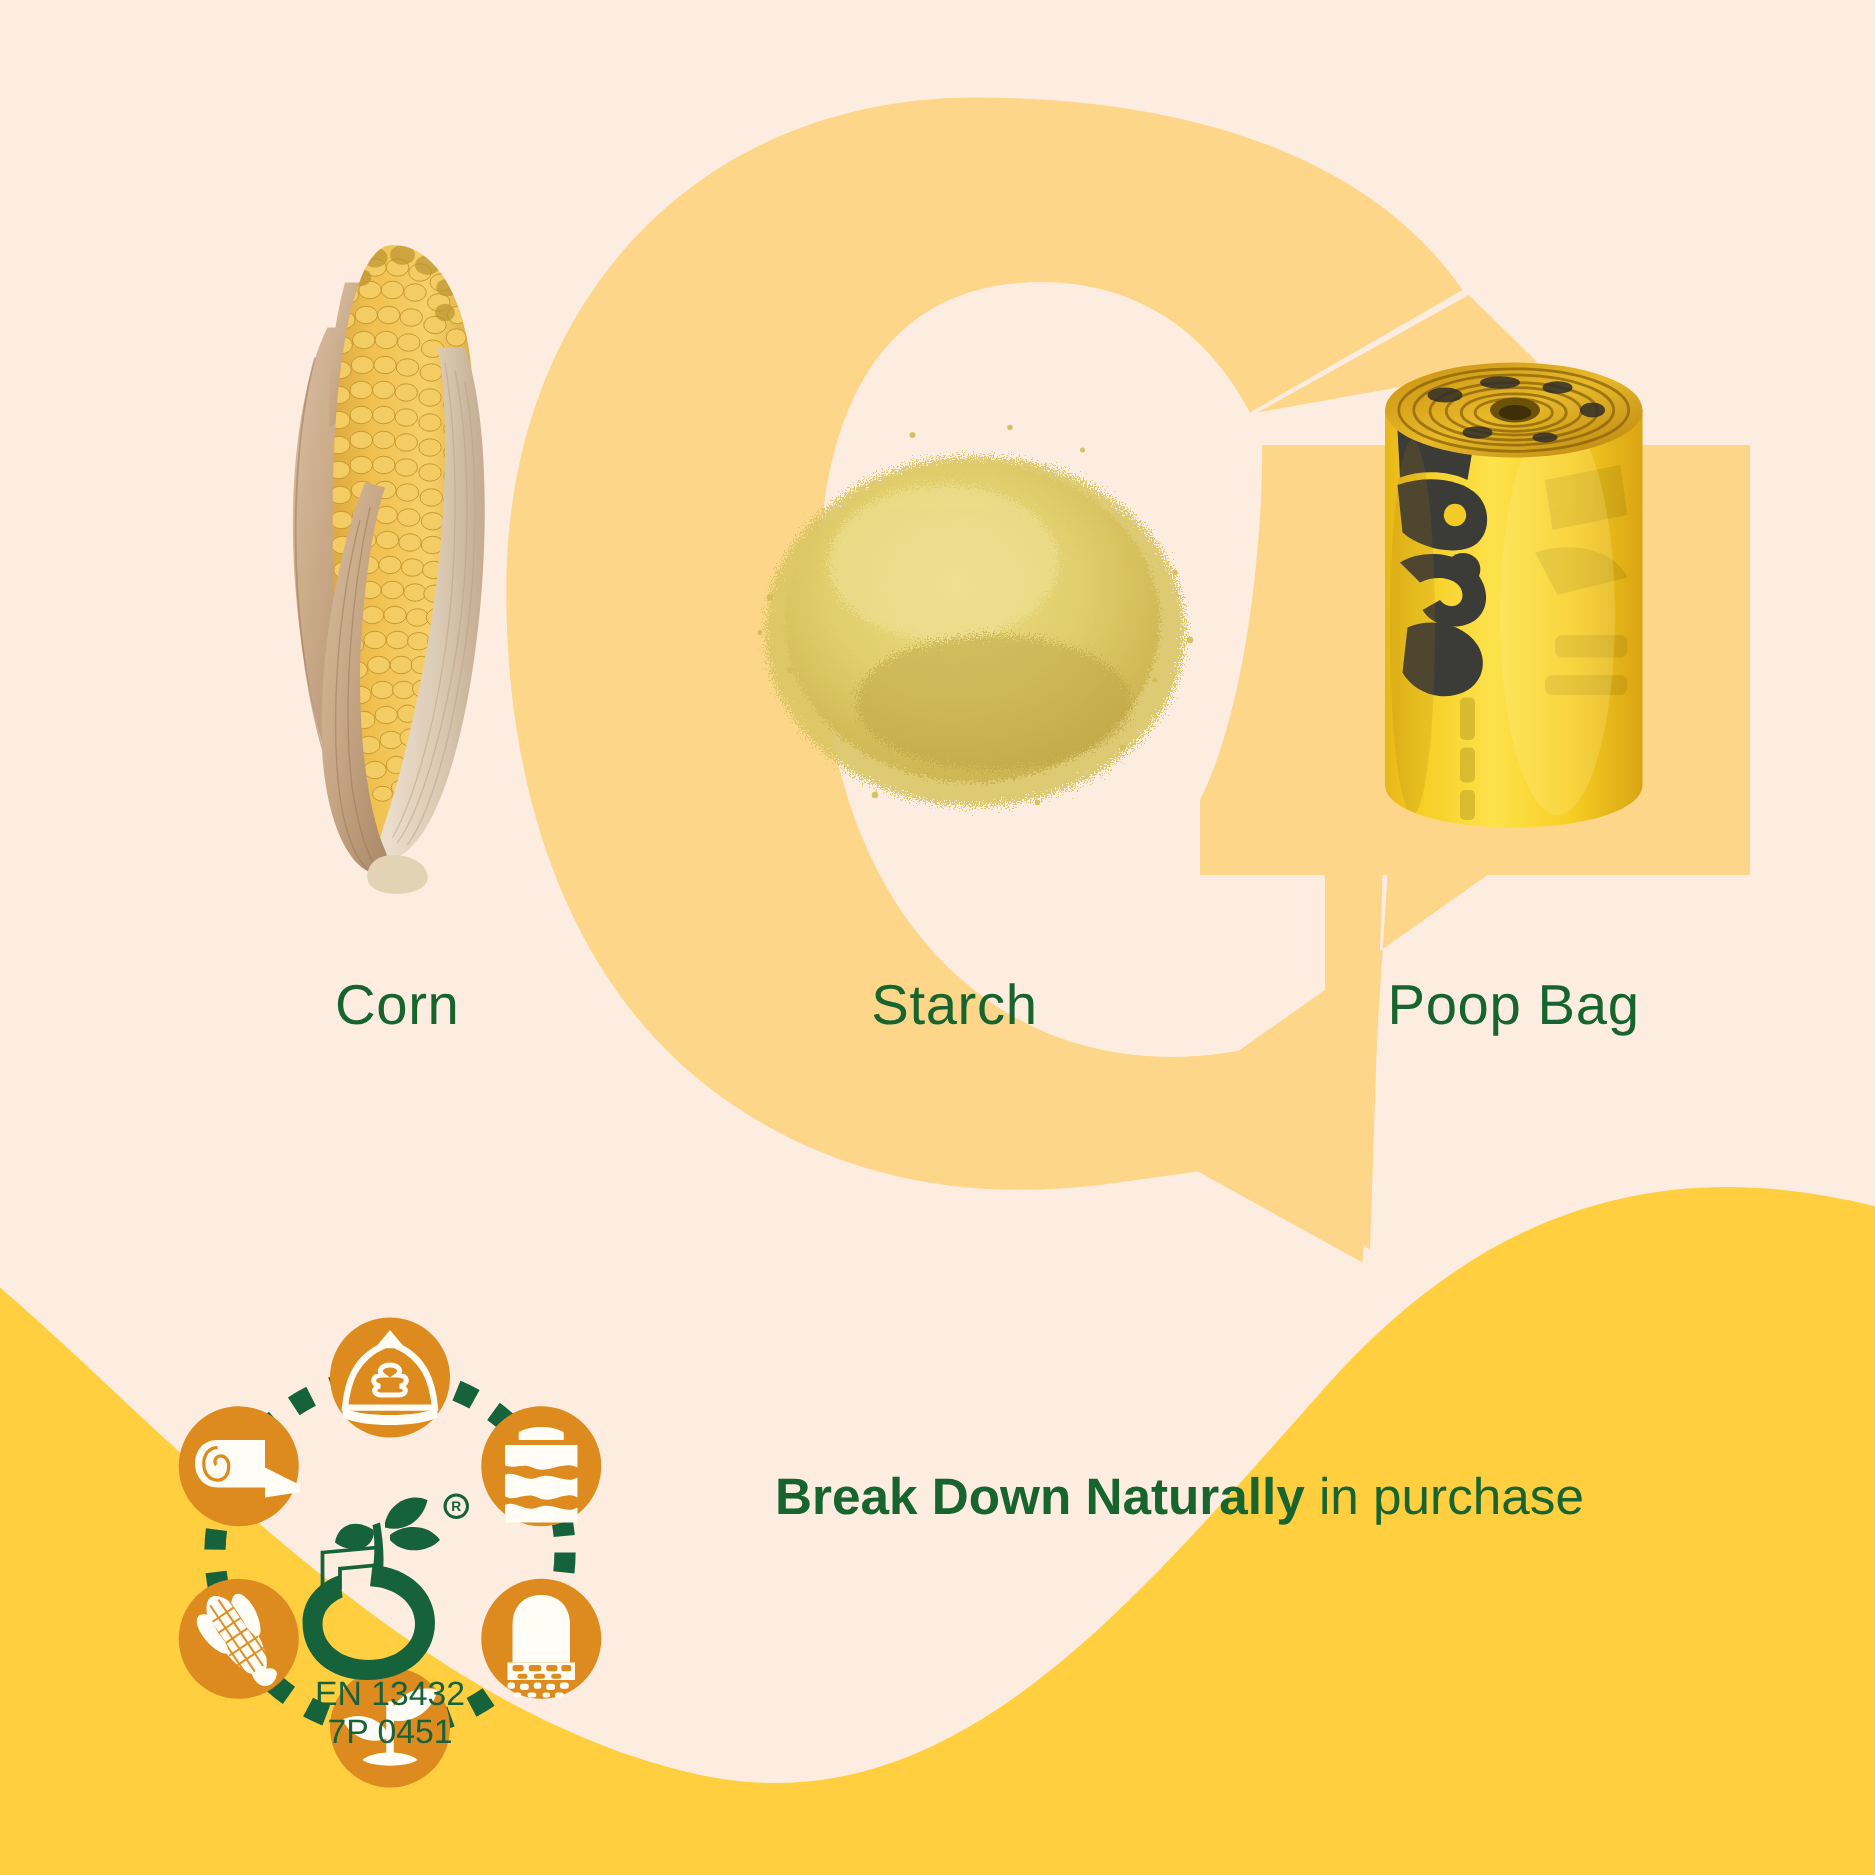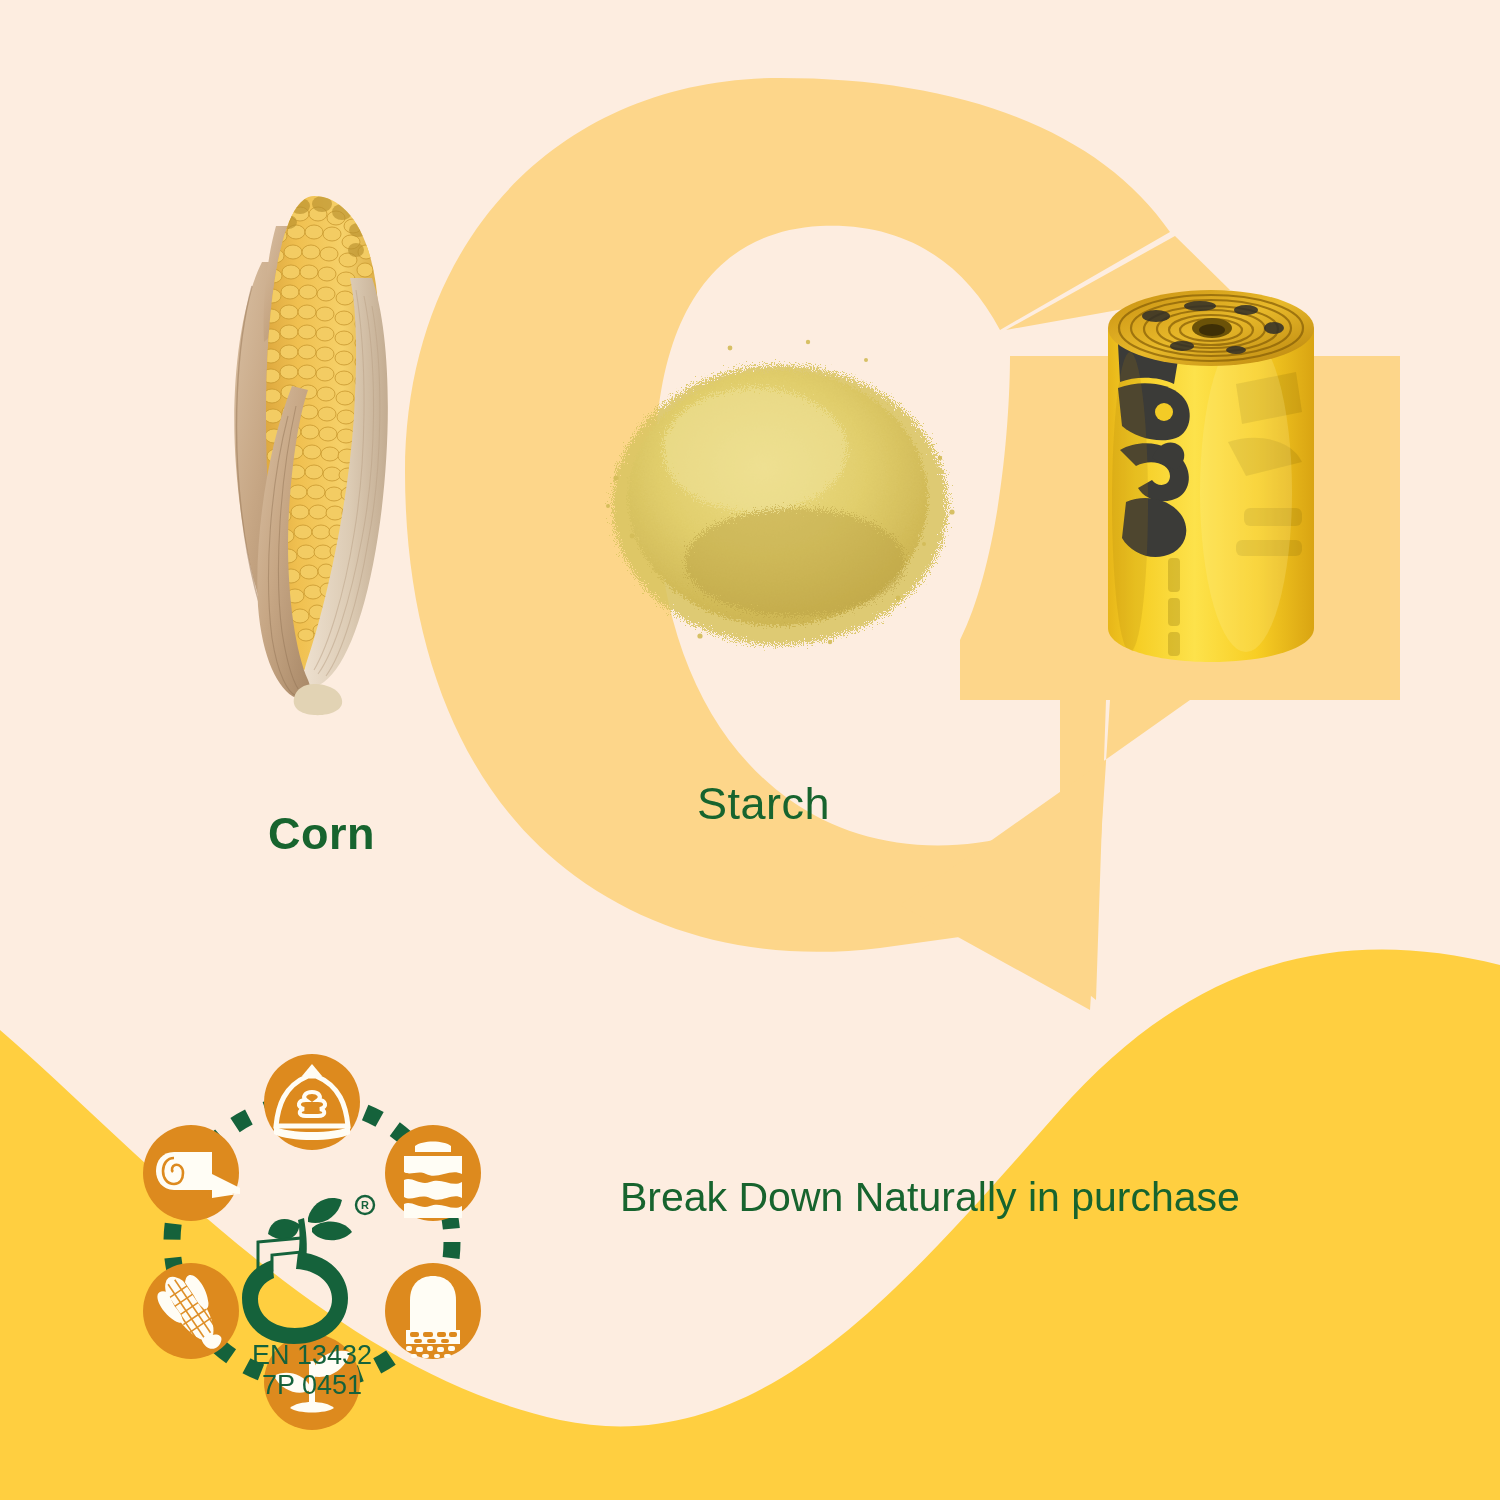--- a/index.html
+++ b/index.html
@@ -52,21 +52,21 @@
   .caption {
     position: absolute;
     z-index: 5;
     color: #17642E;
     font-size: 45px;
     font-weight: 400;
     letter-spacing: 0.5px;
     white-space: nowrap;
     font-family: "Liberation Sans", sans-serif;
   }
-  .cap-corn   { left: 268px; top: 808px; font-weight: bold; }
+  .cap-corn   { left: 268px; top: 778px; }
   .cap-starch { left: 697px; top: 778px; }
   .cap-bag    { left: 1110px; top: 778px; }
 
   
   .badge {
     position: absolute;
     left: 112px;
     top: 1042px;
     width: 400px;
     height: 400px;
@@ -78,21 +78,21 @@
     position: absolute;
     left: 620px;
     top: 1168px;
     width: 800px;
     z-index: 6;
     color: #17642E;
     font-size: 41px;
     line-height: 1.42;
     font-family: "Liberation Sans", sans-serif;
   }
-  .copy b { font-weight: 400; }
+  .copy b { font-weight: 700; }
   .copy .line { display: block; white-space: nowrap; }
 </style>
 </head>
 <body>
 
 <div class="canvas">
 
   <svg class="bg-g" viewBox="0 0 1500 1500" aria-hidden="true">
     <defs>
       <clipPath id="gclip">
@@ -459,20 +459,21 @@
         <ellipse cx="140" cy="78" rx="10" ry="4"></ellipse>
       </g>
 
       <ellipse cx="116" cy="56" rx="20" ry="10" fill="#6B5208"></ellipse>
       <ellipse cx="116" cy="58" rx="13" ry="6" fill="#3E2F06"></ellipse>
     </svg>
   </div>
 
   <div class="caption cap-corn">Corn</div>
   <div class="caption cap-starch">Starch</div>
+  <div class="caption cap-bag">Poop Bag</div>
 
   <div class="badge">
     <svg viewBox="0 0 400 400" width="400" height="400" aria-hidden="true">
 
       <g stroke="#15623B" stroke-width="17" stroke-linecap="butt" fill="none">
         <circle cx="200" cy="200" r="140" stroke-dasharray="16 18"></circle>
       </g>
 
       <g>
         <circle cx="200" cy="60" r="48" fill="#DD8A1E"></circle>

